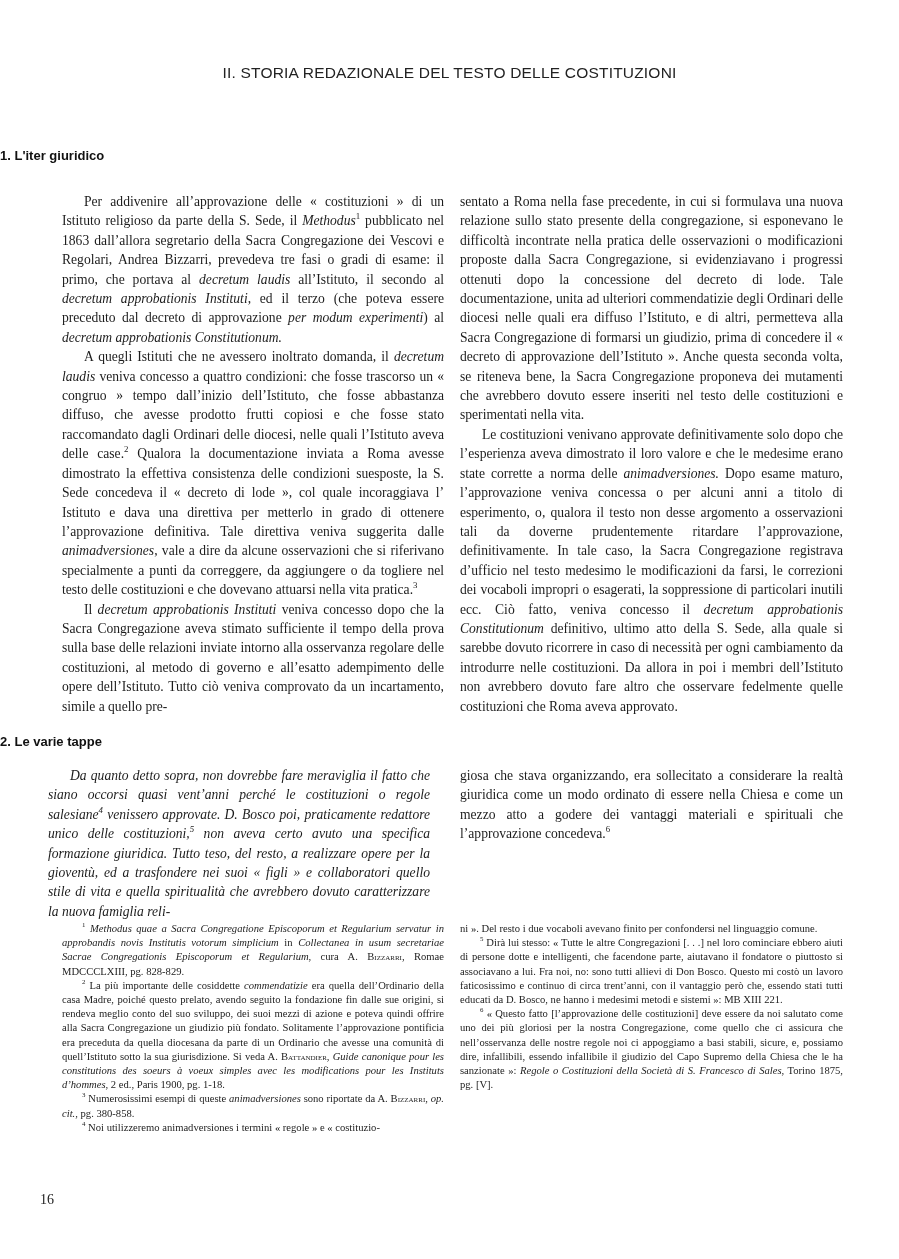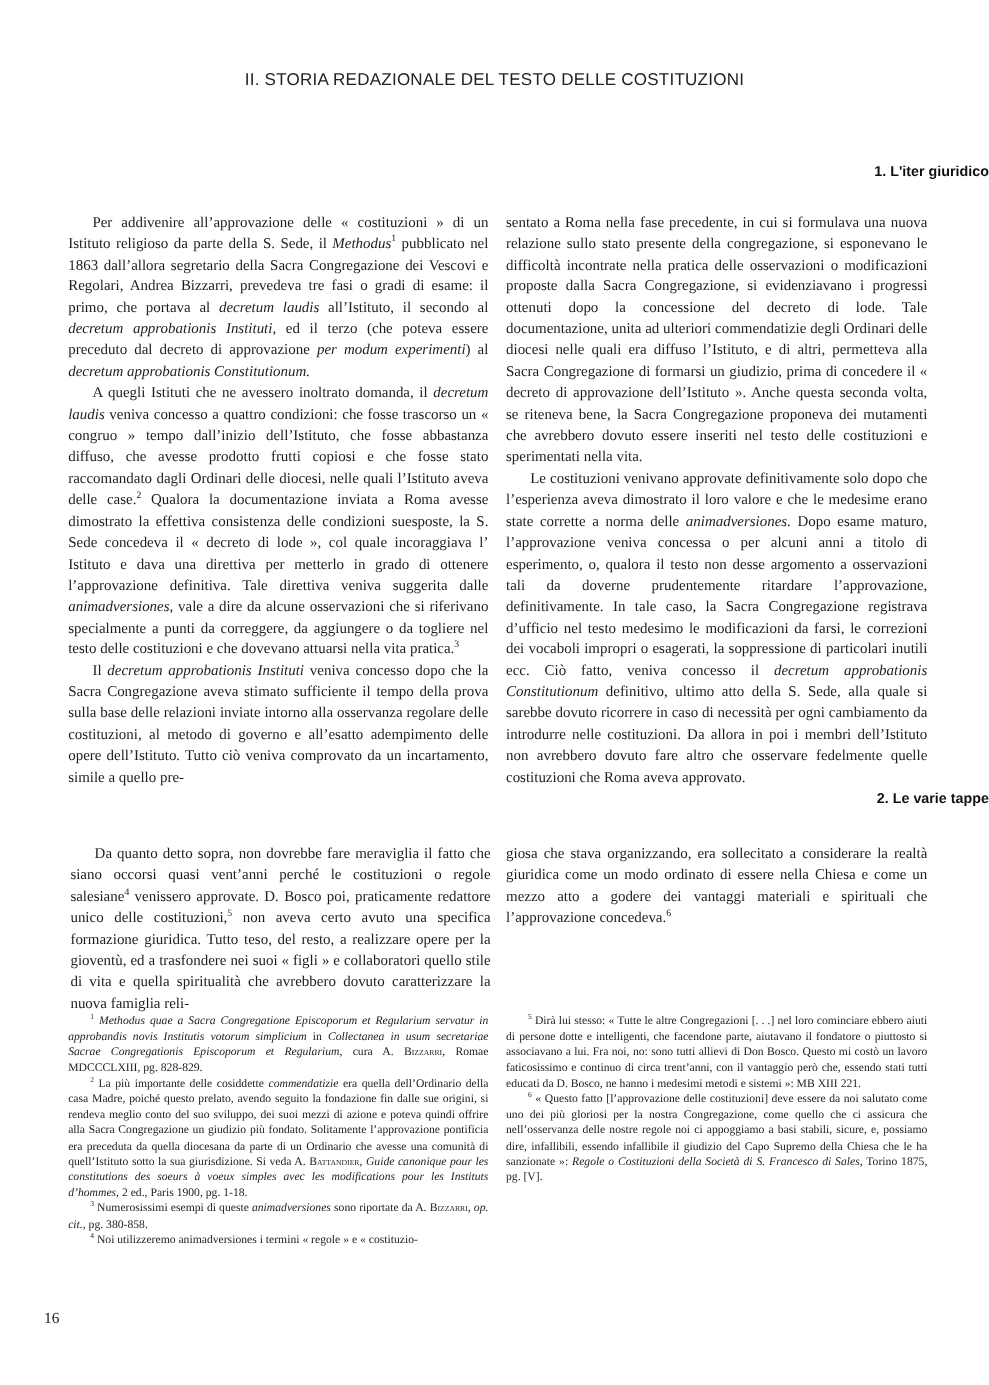--- a/index.html
+++ b/index.html
@@ -7,21 +7,21 @@
     width: 899px; height: 1259px; position: relative; overflow: hidden;
     color: #1a1a1a;
     font-family: "DejaVu Serif", "Liberation Serif", serif;
   }
   .chapter-title {
     position: absolute; top: 64px; left: 0; width: 899px; text-align: center;
     font-family: "Liberation Sans", sans-serif; font-size: 15.5px; letter-spacing: 0.2px;
     color: #222;
   }
   .section-title {
-    position: absolute; left: 0; width: 899px; text-align: right;
+    position: absolute; left: 0; width: 899px; text-align: left;
     font-family: "Liberation Sans", sans-serif; font-weight: bold; font-size: 13px;
     color: #111;
   }
   .col {
     position: absolute; font-family: "Liberation Serif", serif;
     font-size: 13.6px; line-height: 19.4px; text-align: justify; color: #1c1c1c; margin-top: 12px;
   }
   .col p { margin: 0; text-indent: 22px; }
   .col p.noindent { text-indent: 0; }
   .fn {
@@ -47,32 +47,33 @@
 <div class="col" style="top:180px; left:62px; width:382px;">
     <p><span>Per addivenire all’approvazione delle « costituzioni » di un Istituto religioso da parte della S. Sede, il </span><i>Methodus</i><sup>1</sup><span> pubblicato nel 1863 dall’allora segretario della Sacra Congregazione dei Vescovi e Regolari, Andrea Bizzarri, prevedeva tre fasi o gradi di esame: il primo, che portava al </span><i>decretum laudis</i><span> all’Istituto, il secondo al </span><i>decretum approbationis Instituti</i><span>, ed il terzo (che poteva essere preceduto dal decreto di approvazione </span><i>per modum experimenti</i><span>) al </span><i>decretum approbationis Constitutionum.</i></p>
     <p><span>A quegli Istituti che ne avessero inoltrato domanda, il </span><i>decretum laudis</i><span> veniva concesso a quattro condizioni: che fosse trascorso un « congruo » tempo dall’inizio dell’Istituto, che fosse abbastanza diffuso, che avesse prodotto frutti copiosi e che fosse stato raccomandato dagli Ordinari delle diocesi, nelle quali l’Istituto aveva delle case.</span><sup>2</sup><span> Qualora la documentazione inviata a Roma avesse dimostrato la effettiva consistenza delle condizioni suesposte, la S. Sede concedeva il « decreto di lode », col quale incoraggiava l’ Istituto e dava una direttiva per metterlo in grado di ottenere l’approvazione definitiva. Tale direttiva veniva suggerita dalle </span><i>animadversiones</i><span>, vale a dire da alcune osservazioni che si riferivano specialmente a punti da correggere, da aggiungere o da togliere nel testo delle costituzioni e che dovevano attuarsi nella vita pratica.</span><sup>3</sup></p>
     <p><span>Il </span><i>decretum approbationis Instituti</i><span> veniva concesso dopo che la Sacra Congregazione aveva stimato sufficiente il tempo della prova sulla base delle relazioni inviate intorno alla osservanza regolare delle costituzioni, al metodo di governo e all’esatto adempimento delle opere dell’Istituto. Tutto ciò veniva comprovato da un incartamento, simile a quello pre-</span></p>
   </div>
 <div class="col" style="top:180px; left:460px; width:383px;">
     <p class="noindent"><span>sentato a Roma nella fase precedente, in cui si formulava una nuova relazione sullo stato presente della congregazione, si esponevano le difficoltà incontrate nella pratica delle osservazioni o modificazioni proposte dalla Sacra Congregazione, si evidenziavano i progressi ottenuti dopo la concessione del decreto di lode. Tale documentazione, unita ad ulteriori commendatizie degli Ordinari delle diocesi nelle quali era diffuso l’Istituto, e di altri, permetteva alla Sacra Congregazione di formarsi un giudizio, prima di concedere il « decreto di approvazione dell’Istituto ». Anche questa seconda volta, se riteneva bene, la Sacra Congregazione proponeva dei mutamenti che avrebbero dovuto essere inseriti nel testo delle costituzioni e sperimentati nella vita.</span></p>
     <p><span>Le costituzioni venivano approvate definitivamente solo dopo che l’esperienza aveva dimostrato il loro valore e che le medesime erano state corrette a norma delle </span><i>animadversiones.</i><span> Dopo esame maturo, l’approvazione veniva concessa o per alcuni anni a titolo di esperimento, o, qualora il testo non desse argomento a osservazioni tali da doverne prudentemente ritardare l’approvazione, definitivamente. In tale caso, la Sacra Congregazione registrava d’ufficio nel testo medesimo le modificazioni da farsi, le correzioni dei vocaboli impropri o esagerati, la soppressione di particolari inutili ecc. Ciò fatto, veniva concesso il </span><i>decretum approbationis Constitutionum</i><span> definitivo, ultimo atto della S. Sede, alla quale si sarebbe dovuto ricorrere in caso di necessità per ogni cambiamento da introdurre nelle costituzioni. Da allora in poi i membri dell’Istituto non avrebbero dovuto fare altro che osservare fedelmente quelle costituzioni che Roma aveva approvato.</span></p>
   </div>
 
-<div class="section-title" style="top:718px">2. Le varie tappe</div>
-<div class="col" style="top:754px; left:64px; width:382px;">
+<div class="section-title" style="top:734px">2. Le varie tappe</div>
+<div class="col" style="top:754px; left:48px; width:382px;font-style:italic;">
     <p><span>Da quanto detto sopra, non dovrebbe fare meraviglia il fatto che siano occorsi quasi vent’anni perché le costituzioni o regole salesiane</span><sup>4</sup><span> venissero approvate. D. Bosco poi, praticamente redattore unico delle costituzioni,</span><sup>5</sup><span> non aveva certo avuto una specifica formazione giuridica. Tutto teso, del resto, a realizzare opere per la gioventù, ed a trasfondere nei suoi « figli » e collaboratori quello stile di vita e quella spiritualità che avrebbero dovuto caratterizzare la nuova famiglia reli-</span></p>
   </div>
 <div class="col" style="top:754px; left:460px; width:383px;">
     <p class="noindent"><span>giosa che stava organizzando, era sollecitato a considerare la realtà giuridica come un modo ordinato di essere nella Chiesa e come un mezzo atto a godere dei vantaggi materiali e spirituali che l’approvazione concedeva.</span><sup>6</sup></p>
   </div>
 
 <div class="fn" style="top:922px; left:62px; width:382px;">
     <p><sup>1</sup><span> </span><i>Methodus quae a Sacra Congregatione Episcoporum et Regularium servatur in approbandis novis Institutis votorum simplicium</i><span> in </span><i>Collectanea in usum secretariae Sacrae Congregationis Episcoporum et Regularium</i><span>, cura A. </span><span class="sc">Bizzarri</span><span>, Romae MDCCCLXIII, pg. 828-829.</span></p>
     <p><sup>2</sup><span> La più importante delle cosiddette </span><i>commendatizie</i><span> era quella dell’Ordinario della casa Madre, poiché questo prelato, avendo seguito la fondazione fin dalle sue origini, si rendeva meglio conto del suo sviluppo, dei suoi mezzi di azione e poteva quindi offrire alla Sacra Congregazione un giudizio più fondato. Solitamente l’approvazione pontificia era preceduta da quella diocesana da parte di un Ordinario che avesse una comunità di quell’Istituto sotto la sua giurisdizione. Si veda A. </span><span class="sc">Battandier</span><span>, </span><i>Guide canonique pour les constitutions des soeurs à voeux simples avec les modifications pour les Instituts d’hommes</i><span>, 2 ed., Paris 1900, pg. 1-18.</span></p>
     <p><sup>3</sup><span> Numerosissimi esempi di queste </span><i>animadversiones</i><span> sono riportate da A. </span><span class="sc">Bizzarri</span><span>, </span><i>op. cit.</i><span>, pg. 380-858.</span></p>
     <p><sup>4</sup><span> Noi utilizzeremo animadversiones i termini « regole » e « costituzio-</span></p>
   </div>
 <div class="fn" style="top:922px; left:460px; width:383px;">
+    <p class="noindent"><span>ni ». Del resto i due vocaboli avevano finito per confondersi nel linguaggio comune.</span></p>
     <p><sup>5</sup><span> Dirà lui stesso: « Tutte le altre Congregazioni [. . .] nel loro cominciare ebbero aiuti di persone dotte e intelligenti, che facendone parte, aiutavano il fondatore o piuttosto si associavano a lui. Fra noi, no: sono tutti allievi di Don Bosco. Questo mi costò un lavoro faticosissimo e continuo di circa trent’anni, con il vantaggio però che, essendo stati tutti educati da D. Bosco, ne hanno i medesimi metodi e sistemi »: MB XIII 221.</span></p>
     <p><sup>6</sup><span> « Questo fatto [l’approvazione delle costituzioni] deve essere da noi salutato come uno dei più gloriosi per la nostra Congregazione, come quello che ci assicura che nell’osservanza delle nostre regole noi ci appoggiamo a basi stabili, sicure, e, possiamo dire, infallibili, essendo infallibile il giudizio del Capo Supremo della Chiesa che le ha sanzionate »: </span><i>Regole o Costituzioni della Società di S. Francesco di Sales</i><span>, Torino 1875, pg. [V].</span></p>
   </div>
 
 <div class="page-number">16</div>
 
 </body></html>

